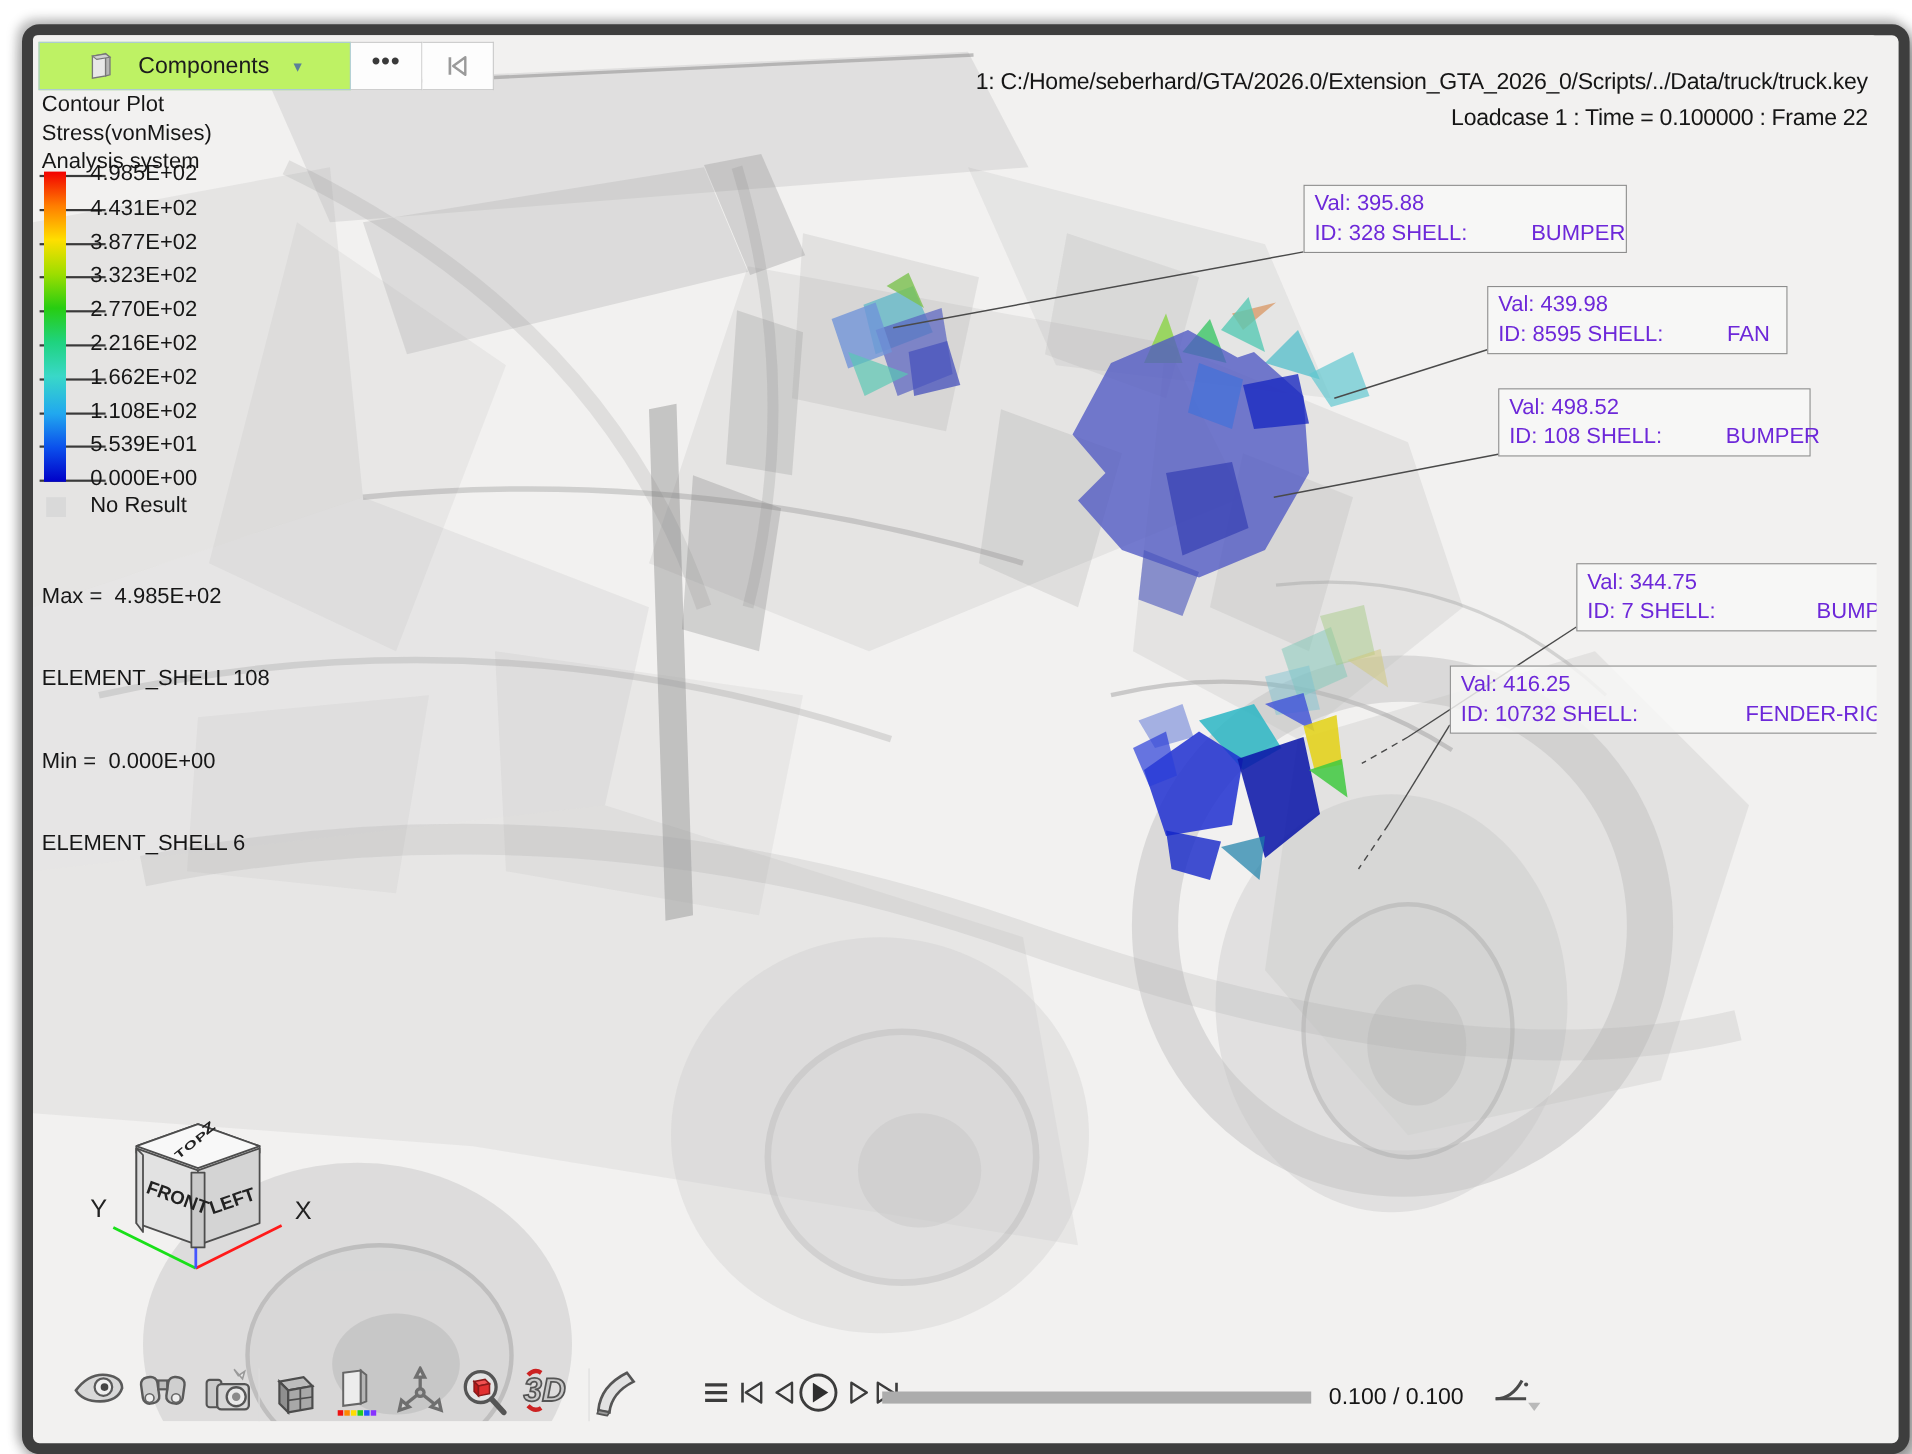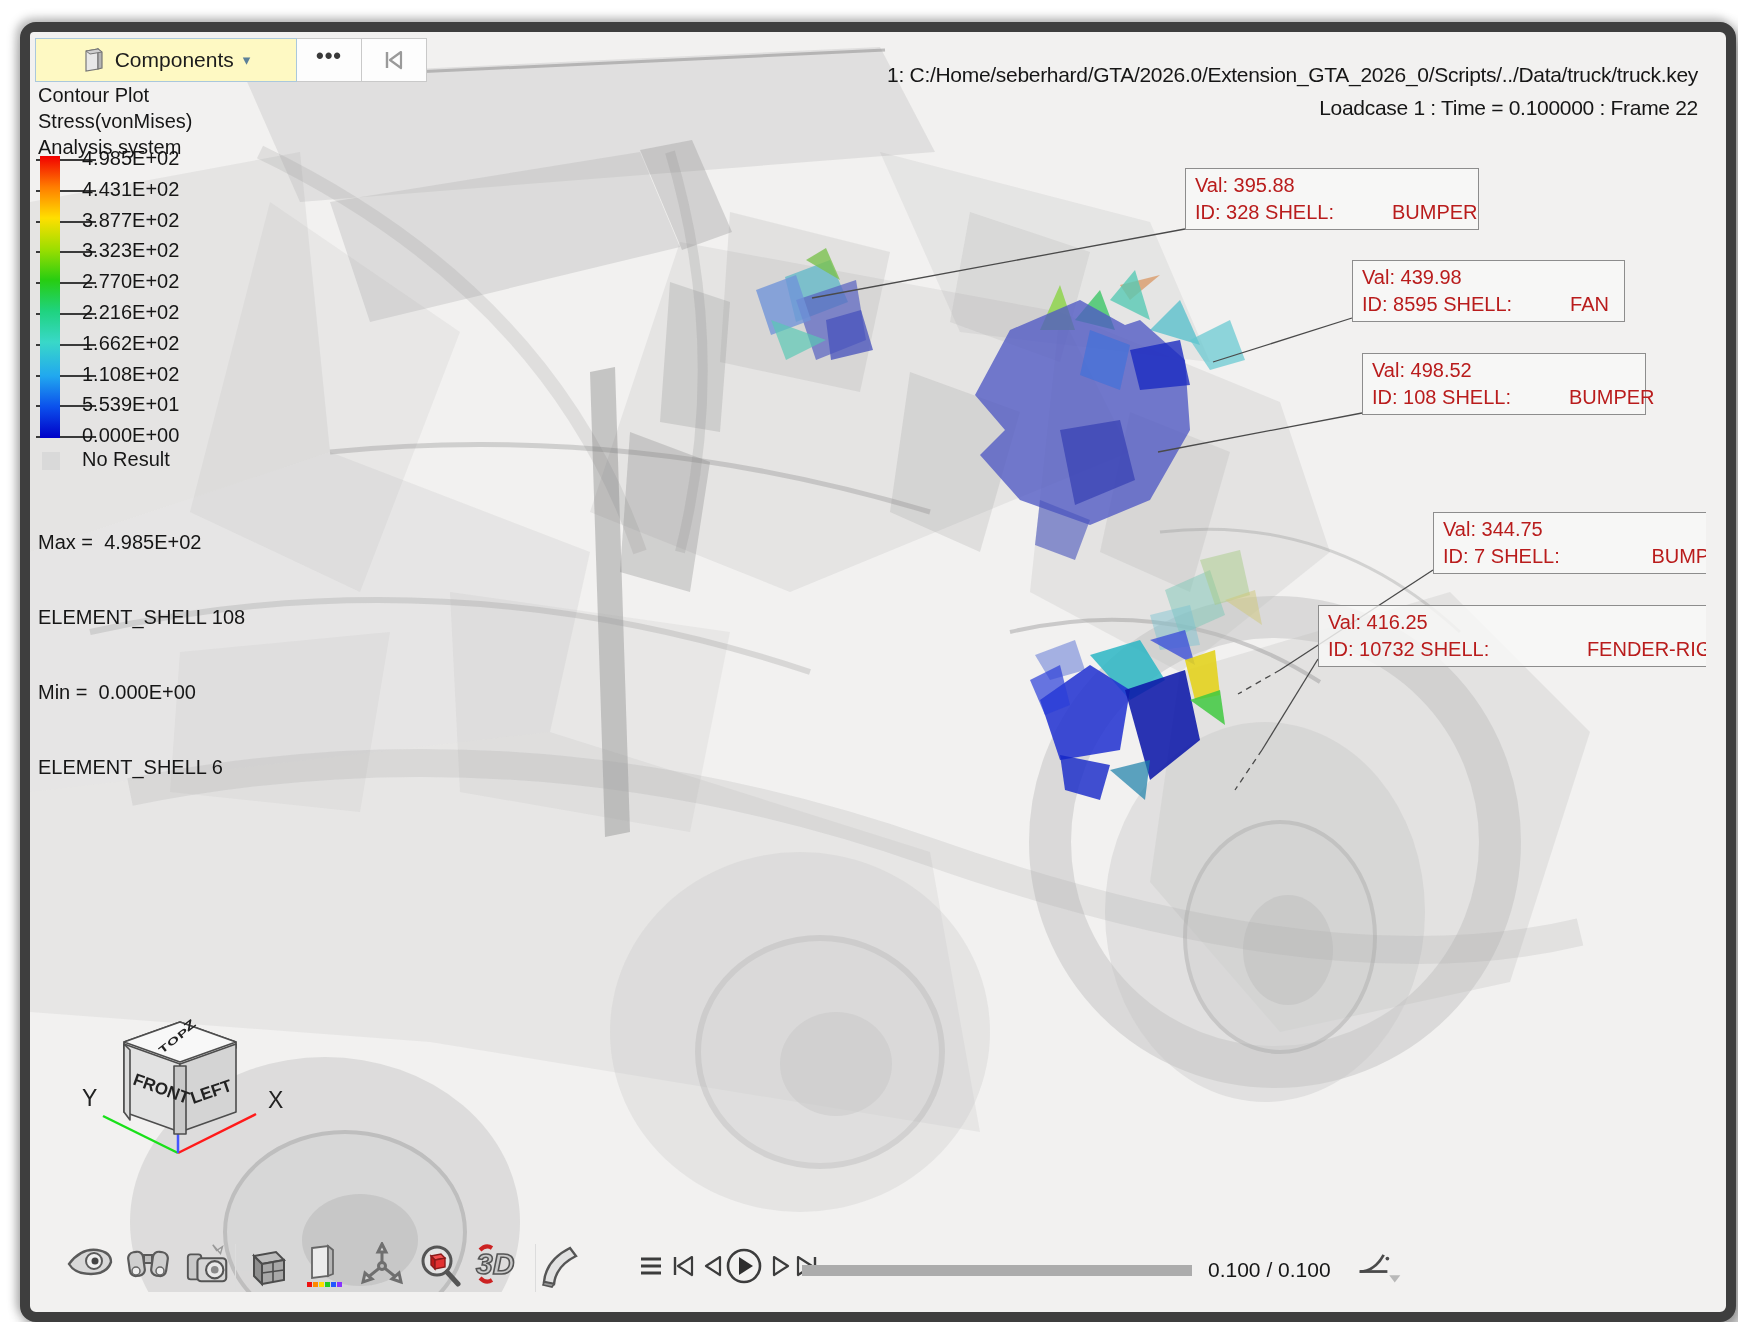--- a/index.html
+++ b/index.html
@@ -5,22 +5,22 @@
   html,body{margin:0;padding:0;background:#ffffff;width:1738px;height:1322px;
     font-family:"Liberation Sans","DejaVu Sans",sans-serif;}
   .frame{position:absolute;left:20px;top:22px;width:1696px;height:1280px;
     border:10px solid #3e3e3e;border-radius:16px;background:#f2f1f0;
     box-shadow:6px 8px 16px rgba(0,0,0,.45), -4px -4px 10px rgba(0,0,0,.25);}
   .viewport{position:relative;width:1676px;height:1260px;overflow:hidden;background:#f2f1f0;border-radius:4px;}
   .scene{position:absolute;left:0;top:0;}
 
   
   .topbar{position:absolute;left:5px;top:6px;display:flex;height:44px;z-index:30;}
-  .btn-components{display:flex;align-items:center;justify-content:center;gap:9px;width:262px;height:44px;
-    background:#fef9c3;border:1px solid #aac8dc;box-sizing:border-box;cursor:pointer;}
+  .btn-components{display:flex;align-items:center;justify-content:center;gap:22px;width:284px;height:44px;
+    background:#bef264;border:1px solid #aac8dc;box-sizing:border-box;cursor:pointer;}
   .btn-components .lbl{font-size:21px;color:#1c1c1c;}
   .chev{font-size:15px;color:#5c8099;}
   .btn-sq{width:65px;height:44px;background:#fdfdfd;border:1px solid #c9c9c9;border-left:none;
     box-sizing:border-box;display:flex;align-items:center;justify-content:center;cursor:pointer;}
   .dots{font-size:22px;font-weight:bold;color:#3a3a3a;letter-spacing:1px;margin-top:-8px;}
 
   
   .hud-header{position:absolute;right:8px;top:26px;text-align:right;font-size:21px;line-height:33px;
     color:#161616;letter-spacing:-0.3px;z-index:20;}
 
@@ -31,21 +31,21 @@
   .lg-bar{position:absolute;left:10px;top:124px;width:20px;height:282px;z-index:11;
     background:linear-gradient(180deg,#f20000 0%,#ff7d00 11%,#ffdf00 22%,#9dde00 33%,#27cd11 44%,
       #1fd37f 55%,#39d8c8 66%,#21a8ef 78%,#0b50ec 89%,#0000c8 100%);}
   .lg-tick{position:absolute;left:6px;width:60px;height:2px;background:#3a3a3a;z-index:10;}
   .lg-label{position:absolute;left:52px;font-size:20px;color:#161616;z-index:12;white-space:nowrap;}
   .lg-noresult-swatch{position:absolute;left:12px;top:420px;width:18px;height:18px;background:#d9d9d9;z-index:11;}
   .stats-block{position:absolute;left:8px;top:448px;font-size:20px;line-height:25px;color:#161616;z-index:10;white-space:pre;}
 
   
   .anno{position:absolute;background:rgba(248,248,247,0.82);border:1px solid #8d8d8d;
-    box-sizing:border-box;padding:3px 9px;z-index:25;font-size:20px;color:#b91c1c;}
+    box-sizing:border-box;padding:3px 9px;z-index:25;font-size:20px;color:#6d28d9;}
   .anno div{line-height:27px;white-space:nowrap;}
   .anno-row{display:flex;justify-content:space-between;gap:28px;}
   .anno-part{padding-left:30px;padding-right:6px;}
 
   
   .tool-btn{position:absolute;width:48px;height:48px;top:1210px;display:flex;
     justify-content:center;cursor:pointer;z-index:30;}
   .separator{position:absolute;top:1212px;width:1px;height:50px;background:#dcdcdc;z-index:29;}
   .pb-btn{position:absolute;top:1216px;width:26px;height:36px;display:flex;align-items:center;
     justify-content:center;cursor:pointer;z-index:30;}

